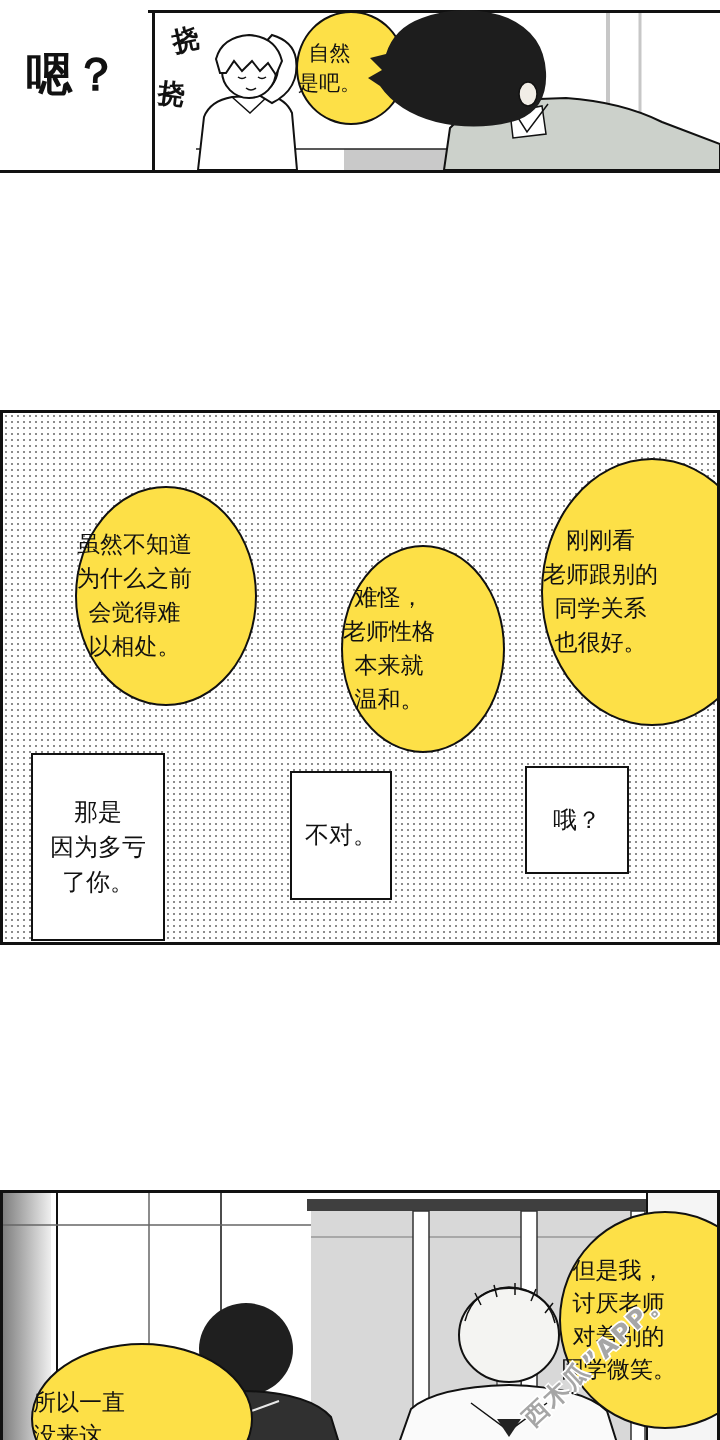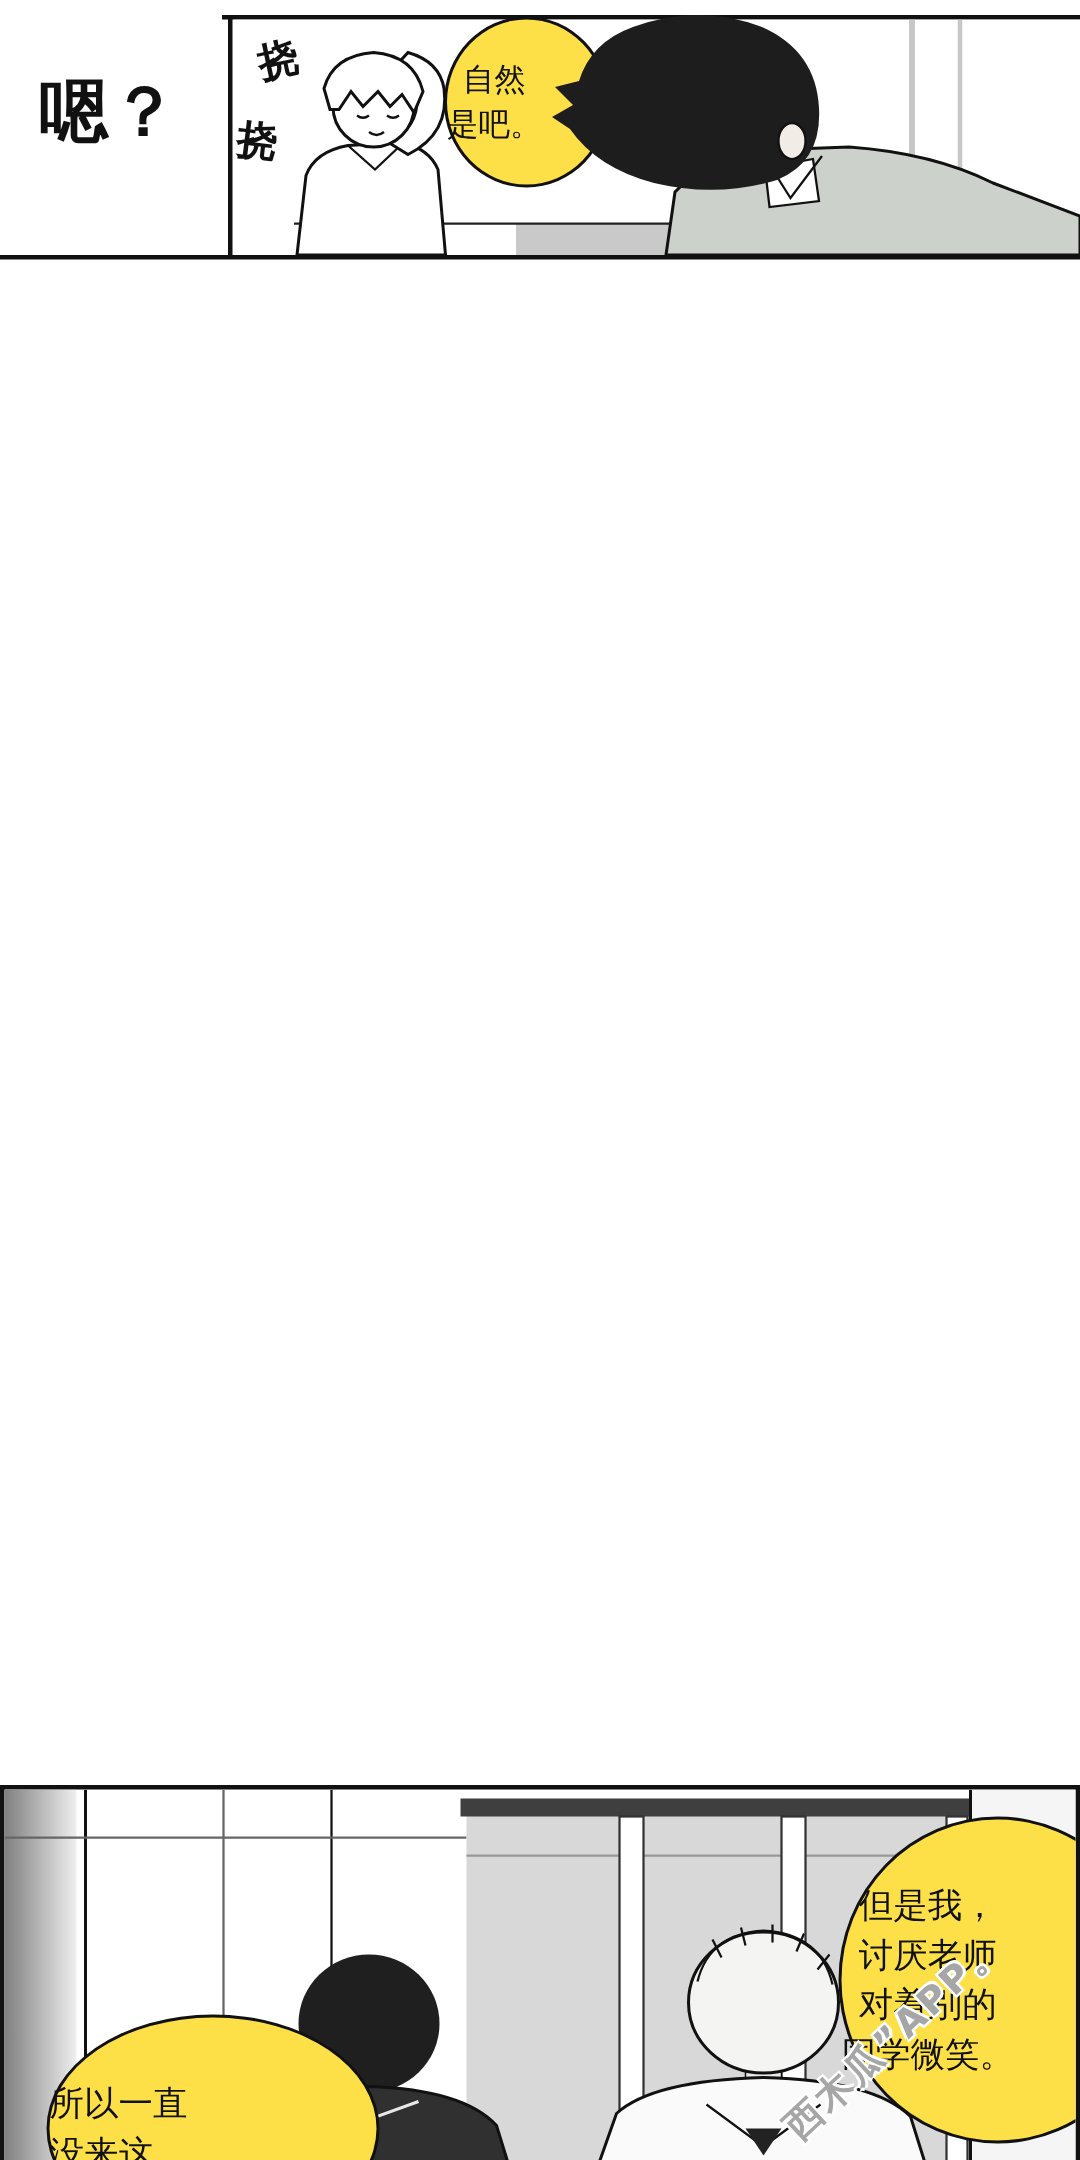--- a/index.html
+++ b/index.html
@@ -106,20 +106,51 @@
       <g>
         <path d="M84,160 L90,118 Q112,94 152,90 L206,88 Q262,92 302,112 L360,134 L360,160 Z" fill="#ccd1cb" stroke="#111" stroke-width="2"></path>
         <path d="M150,102 L153,128 L186,124 L182,96 Z" fill="#fff" stroke="#111" stroke-width="1.5"></path>
         <path d="M148,92 L167,122 L188,94" fill="none" stroke="#111" stroke-width="1.5"></path>
         <path d="M20,76 L8,68 L22,60 L10,48 L26,44 Q34,18 62,8 Q106,-8 148,8 Q184,24 186,62 Q188,98 158,110 Q118,122 76,112 Q38,102 20,76 Z" fill="#1d1d1d"></path>
         <ellipse cx="168" cy="84" rx="9" ry="12" fill="#f1ede6" stroke="#111" stroke-width="1.5"></ellipse>
       </g>
     </svg>
   </section>
 
+  <section class="panel panel-middle">
+    <div class="bubble mb-left">
+      <span class="ml">虽然不知道
+为什么之前
+会觉得难
+以相处。</span>
+    </div>
+    <div class="bubble mb-center">
+      <span class="ml">难怪，
+老师性格
+本来就
+温和。</span>
+    </div>
+    <div class="bubble mb-right">
+      <span class="ml">刚刚看
+老师跟别的
+同学关系
+也很好。</span>
+    </div>
+    <div class="box mx-left">
+      <span class="ml">那是
+因为多亏
+了你。</span>
+    </div>
+    <div class="box mx-center">
+      <span class="ml">不对。</span>
+    </div>
+    <div class="box mx-right">
+      <span class="ml">哦？</span>
+    </div>
+  </section>
 
   <section class="panel panel-bottom">
     <svg class="art" style="left:0; top:0;" width="716" height="250" viewBox="0 0 716 250">
       <defs>
         <linearGradient id="wallL" x1="0" y1="0" x2="1" y2="0">
           <stop offset="0" stop-color="#7f7f7f"></stop>
           <stop offset="1" stop-color="#efefef"></stop>
         </linearGradient>
       </defs>
       <g>

